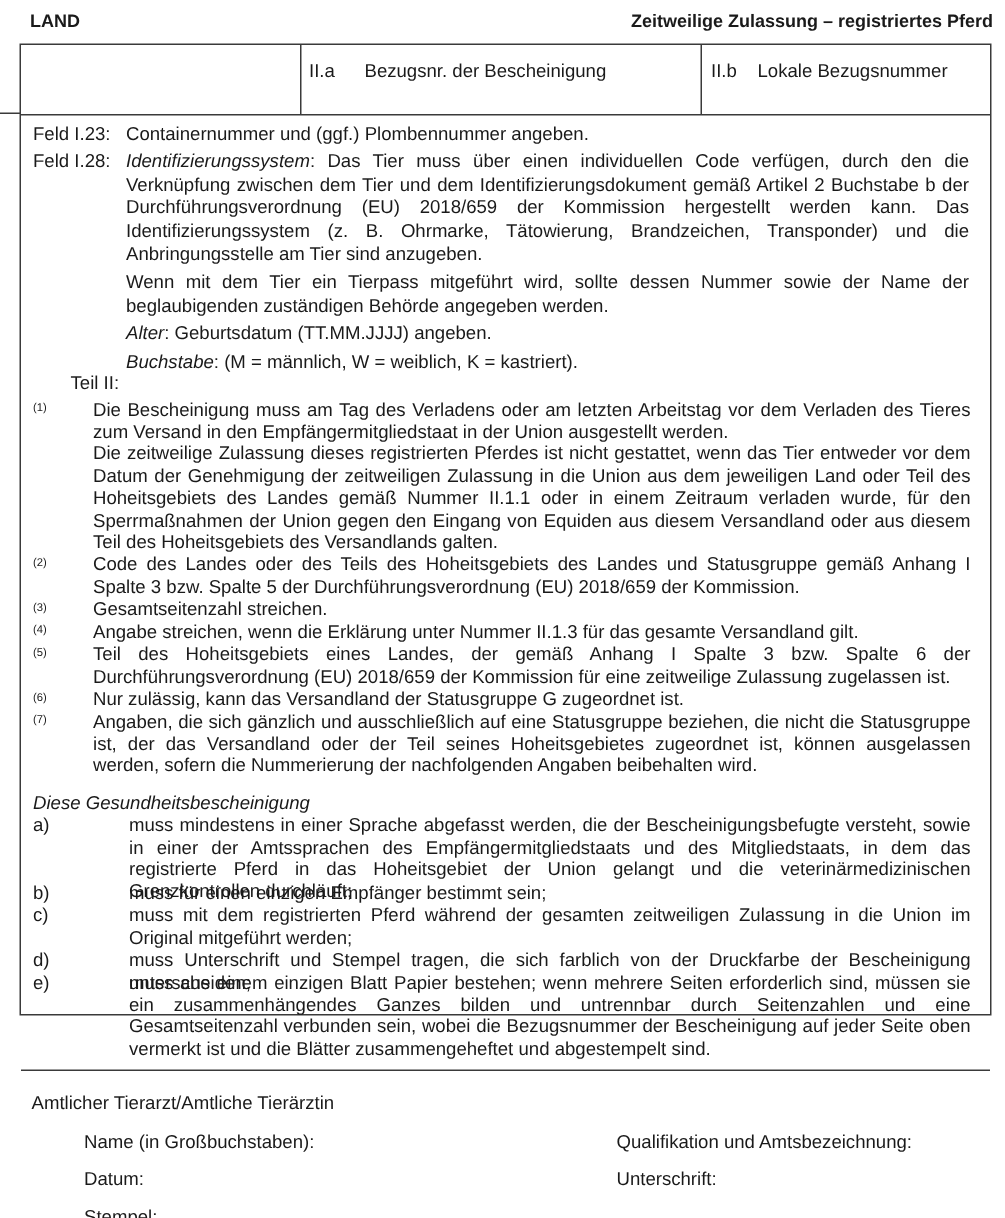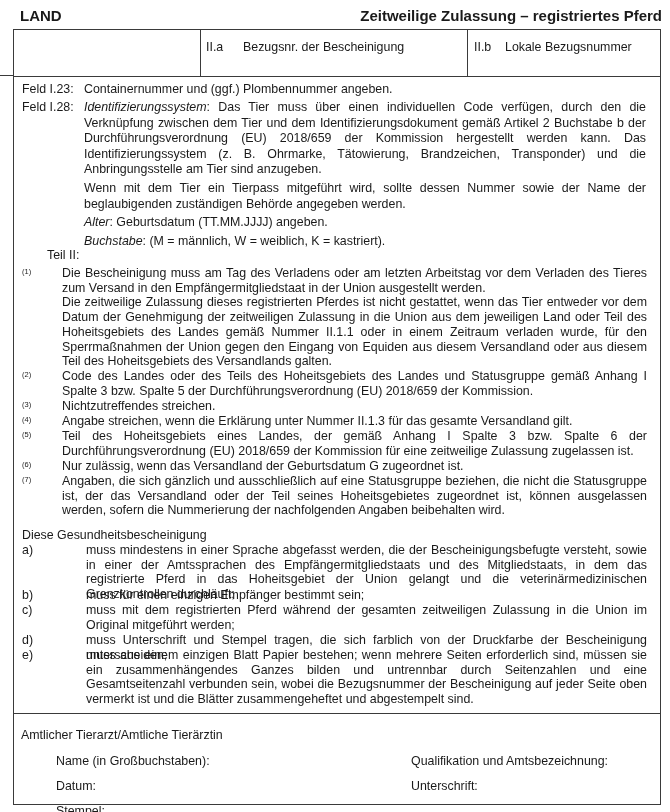--- a/index.html
+++ b/index.html
@@ -1,22 +1,22 @@
 <!DOCTYPE html>
 <html><head>
 <meta charset="utf-8">
 <style>
   html, body { margin: 0; padding: 0; background: #ffffff; }
   body { width: 670px; height: 812px; position: relative; overflow: hidden;
          font-family: "Liberation Sans", sans-serif; color: #1a1a1a; font-size: 12.4px; }
   .top-bar { position: absolute; left: 20px; right: 8px; top: 7px; height: 18px;
-             font-weight: bold; font-size: 15px; }
+             font-weight: bold; font-size: 12px; }
   .top-bar .left { position: absolute; left: 0; top: 0; }
   .top-bar .right { position: absolute; right: 0; top: 0; }
-  .frame { position: absolute; left: 13px; top: 29px; width: 648px; height: 776px;
+  .frame { position: absolute; left: 13px; top: 29px; width: 648px; height: 648px;
            border: 1.3px solid #3a3a3a; box-sizing: border-box; }
   .hdr-row { position: absolute; left: 0; right: 0; top: 0; height: 46px;
              border-bottom: 1.3px solid #3a3a3a; }
   .hdr-ext { position: absolute; left: -14px; top: 45px; width: 14px; height: 0;
              border-top: 1.3px solid #3a3a3a; }
   .hdr-cell { position: absolute; top: 0; height: 46px; box-sizing: border-box; }
   .hdr-cell.c1 { left: 0; width: 187px; border-right: 1.3px solid #3a3a3a; }
   .hdr-cell.c2 { left: 187px; width: 267px; border-right: 1.3px solid #3a3a3a; }
   .hdr-cell.c3 { left: 454px; right: 0; }
   .hdr-code { position: absolute; top: 10px; }
@@ -31,21 +31,21 @@
   .feld .txt { margin-left: 62px; text-align: justify; }
   .feld p { margin: 0 0 3px 0; }
   .feld i { font-style: italic; }
 
   .teil-title { position: absolute; left: 8px; top: 172px; margin-left: 25px; }
   .fn { position: absolute; left: 8px; width: 625px; line-height: 14.7px; }
   .fn .mark { position: absolute; left: 0; top: -1px; font-size: 7.5px; }
   .fn .txt { margin-left: 40px; text-align: justify; }
   .fn .txt p { margin: 0; }
 
-  .ges-title { position: absolute; left: 8px; top: 452px; }
+  .ges-title { position: absolute; left: 8px; top: 452px; font-style: italic; }
   .gi { position: absolute; left: 8px; width: 625px; line-height: 14.7px; }
   .gi .mark { position: absolute; left: 0; top: 0; }
   .gi .txt { margin-left: 64px; text-align: justify; }
 
   .sig { position: absolute; left: 0; right: 0; top: 683px; bottom: 0; }
   .sig .title { position: absolute; left: 7px; top: 15px; }
   .sig .f { position: absolute; }
 </style>
 </head>
 <body>
@@ -98,39 +98,39 @@
     </div>
     <div class="fn" style="top:293px;">
       <span class="mark">(2)</span>
       <div class="txt">
           <p>Code des Landes oder des Teils des Hoheitsgebiets des Landes und Statusgruppe gemäß Anhang I Spalte 3 bzw. Spalte 5 der Durchführungsverordnung (EU) 2018/659 der Kommission.</p>
         </div>
     </div>
     <div class="fn" style="top:323px;">
       <span class="mark">(3)</span>
       <div class="txt">
-          <p>Nichtzutreffendes streichen.</p>
+          <p>Gesamtseitenzahl streichen.</p>
         </div>
     </div>
     <div class="fn" style="top:338px;">
       <span class="mark">(4)</span>
       <div class="txt">
           <p>Angabe streichen, wenn die Erklärung unter Nummer II.1.3 für das gesamte Versandland gilt.</p>
         </div>
     </div>
     <div class="fn" style="top:353px;">
       <span class="mark">(5)</span>
       <div class="txt">
           <p>Teil des Hoheitsgebiets eines Landes, der gemäß Anhang I Spalte 3 bzw. Spalte 6 der Durchführungsverordnung (EU) 2018/659 der Kommission für eine zeitweilige Zulassung zugelassen ist.</p>
         </div>
     </div>
     <div class="fn" style="top:383px;">
       <span class="mark">(6)</span>
       <div class="txt">
-          <p>Nur zulässig, wenn das Versandland der Geburtsdatum G zugeordnet ist.</p>
+          <p>Nur zulässig, kann das Versandland der Statusgruppe G zugeordnet ist.</p>
         </div>
     </div>
     <div class="fn" style="top:398px;">
       <span class="mark">(7)</span>
       <div class="txt">
           <p>Angaben, die sich gänzlich und ausschließlich auf eine Statusgruppe beziehen, die nicht die Statusgruppe ist, der das Versandland oder der Teil seines Hoheitsgebietes zugeordnet ist, können ausgelassen werden, sofern die Nummerierung der nachfolgenden Angaben beibehalten wird.</p>
         </div>
     </div>
 
     <div class="ges-title">Diese Gesundheitsbescheinigung</div>

